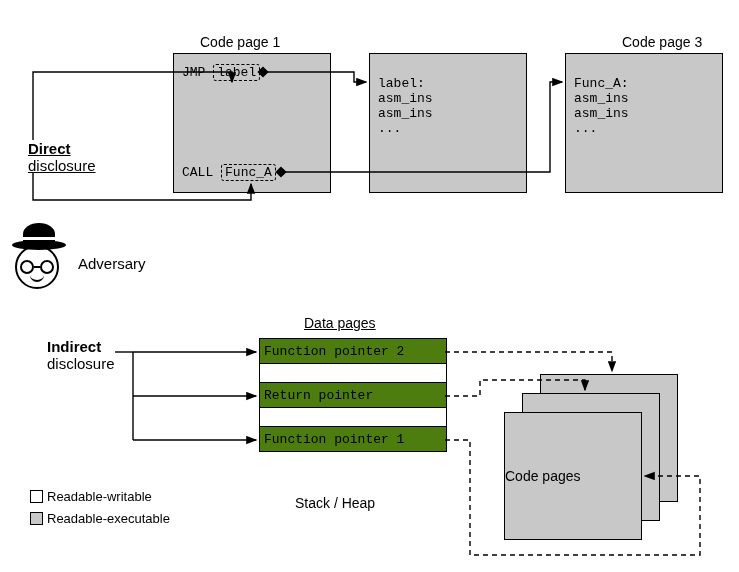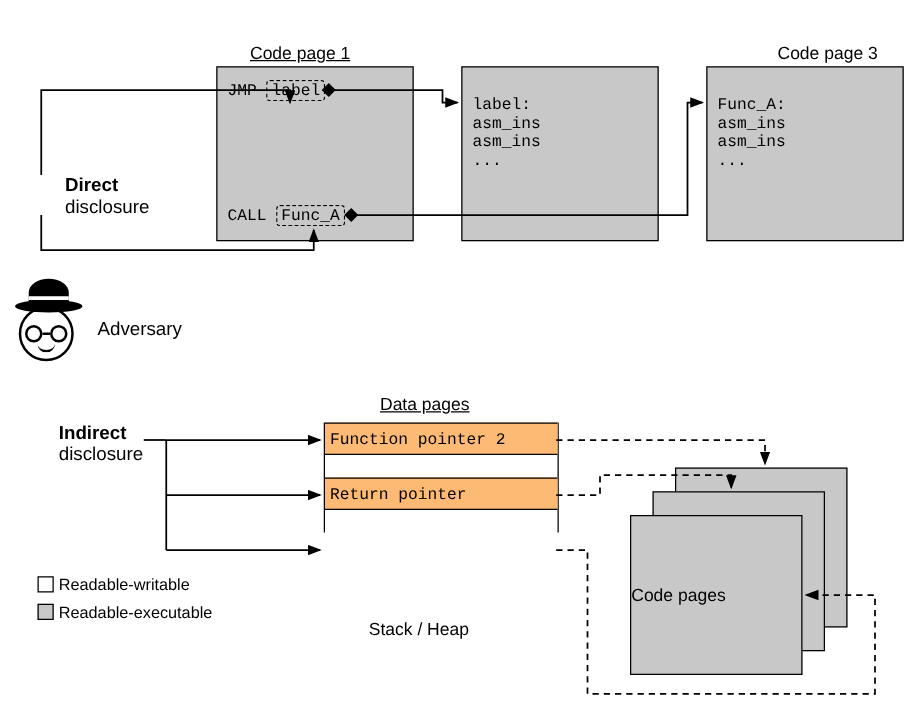--- a/index.html
+++ b/index.html
@@ -120,21 +120,21 @@
     border-left: 1.5px solid #000;
     border-right: 1.5px solid #000;
   }
   .data-row {
     height: 26px;
     border-top: 1.5px solid #000;
     border-bottom: 1.5px solid #000;
     display: flex;
     align-items: center;
     padding-left: 4px;
-    background: #fdba74;
+    background: #4d7c0f;
     box-sizing: border-box;
   }
   .data-gap {
     height: 18px;
     box-sizing: border-box;
   }
 
   
   .stack-layer {
     position: absolute;
@@ -142,20 +142,21 @@
     height: 128px;
     background: #c8c8c8;
     border: 1px solid #000;
     box-sizing: border-box;
   }
 
   
   .legend {
     position: absolute;
     font-size: 13px;
+    margin-top: 29px;
   }
   .swatch {
     display: inline-block;
     width: 13px; height: 13px;
     border: 1px solid #000;
     vertical-align: -2px;
     margin-right: 4px;
     box-sizing: border-box;
   }
   .swatch.grey { background: #c8c8c8; }
@@ -164,21 +165,21 @@
   svg.overlay {
     position: absolute;
     left: 0; top: 0;
     width: 739px; height: 572px;
     pointer-events: none;
   }
 </style>
 </head>
 <body>
 
-<div class="page-title" style="left:200px; top:34px;text-decoration:underline;">Code page 1</div>
+<div class="page-title" style="left:200px; top:34px;">Code page 1</div>
 <div class="page-title" style="left:390px; top:34px;margin-top:27px;">Code page 2</div>
 <div class="page-title" style="left:590px; top:34px;margin-left:32px;">Code page 3</div>
 
 <div class="code-page code-font" style="left:173px; top:53px; width:158px; height:140px;">
   <div style="position:absolute; top:10px; left:8px;">
     <span>JMP</span>
     <span class="dashed-box"><span>label</span></span>
   </div>
   <div style="position:absolute; top:110px; left:8px;">
     <span>CALL</span>
@@ -197,21 +198,21 @@
 
 <div class="code-page code-font" style="left:565px; top:53px; width:158px; height:140px;">
   <div style="position:absolute; top:22px;">
     <div>Func_A:</div>
     <div>asm_ins</div>
     <div>asm_ins</div>
     <div>...</div>
   </div>
 </div>
 
-<div class="disclosure-label" style="left:52px; top:140px;">
+<div class="disclosure-label" style="left:28px; top:140px;text-decoration:underline;">
   <span class="bold">Direct</span><br>
   <span>disclosure</span>
 </div>
 
 <div class="adversary">
   <div class="face"></div>
   <div class="hat-brim"></div>
   <div class="hat-crown"></div>
   <div class="hat-band"></div>
   <div class="glasses">
@@ -227,20 +228,23 @@
 
 <div class="data-table code-font">
   <div class="data-row">
       <span>Function pointer 2</span>
     </div>
   <div class="data-gap"></div>
   <div class="data-row">
       <span>Return pointer</span>
     </div>
   <div class="data-gap"></div>
+  <div class="data-row">
+      <span>Function pointer 1</span>
+    </div>
 </div>
 
 <div style="position:absolute; left:295px; top:495px; font-size:14px;">Stack / Heap</div>
 
 <div class="disclosure-label" style="left:47px; top:338px;">
   <span class="bold">Indirect</span><br>
   <span>disclosure</span>
 </div>
 
 <div class="stack-layer" style="left:540px; top:374px;"></div>

